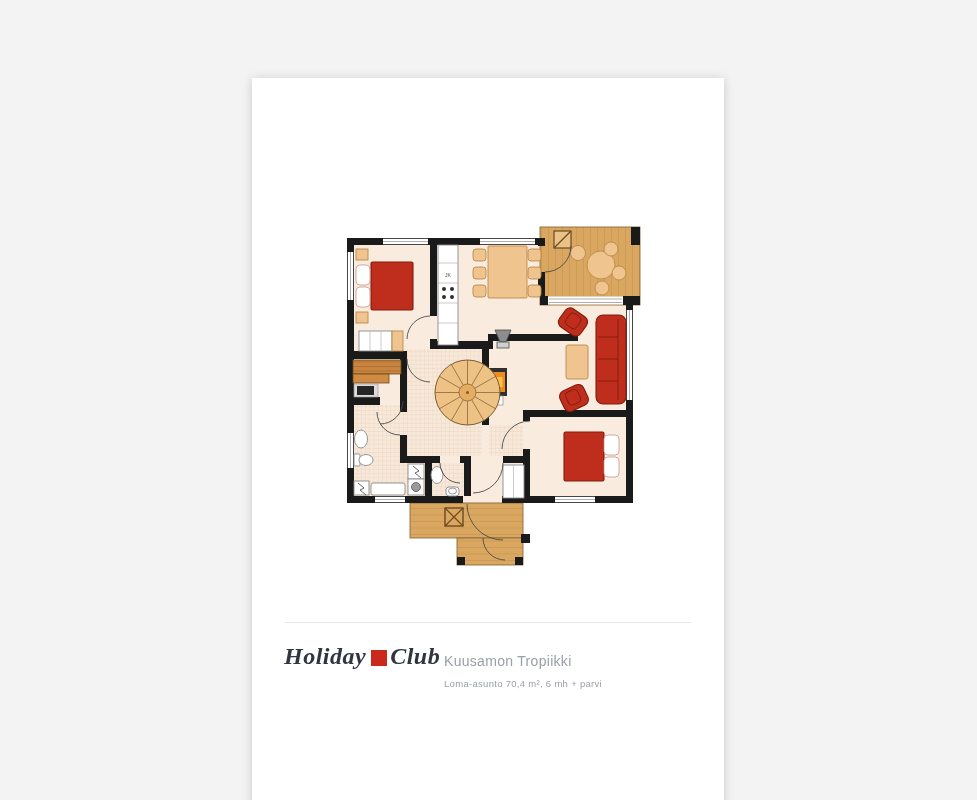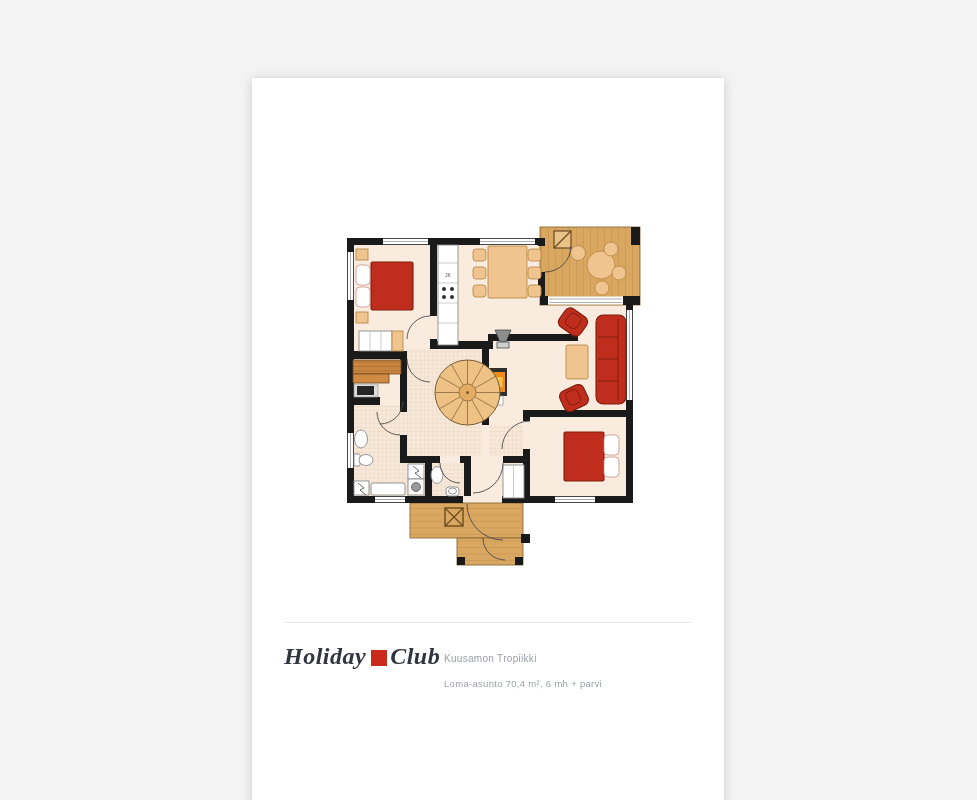--- a/index.html
+++ b/index.html
@@ -31,21 +31,21 @@
   .zig{fill:none;stroke:#555;stroke-width:.9;}
 
   
   .divider{position:absolute;left:33px;top:544px;width:406px;height:1px;background:var(--divider,#e6e6e8);}
   .logo-row{position:absolute;left:32px;top:563px;height:30px;display:flex;align-items:center;}
   .logo-word{
     font-family:"Liberation Serif", serif;font-style:italic;font-weight:600;
     font-size:24px;color:var(--logo-text,#303540);letter-spacing:.5px;line-height:30px;
   }
   .logo-square{width:16px;height:16px;background:var(--logo-red,#ca2a1c);margin:4px 3px 0 5px;}
-  .caption-title{position:absolute;left:192px;top:575px;font-size:10px;color:var(--caption-text,#9aa0a8);letter-spacing:.3px;}
+  .caption-title{position:absolute;left:192px;top:575px;font-size:14px;color:var(--caption-text,#9aa0a8);letter-spacing:.3px;}
   .caption-sub{position:absolute;left:192px;top:600px;font-size:9.5px;color:var(--caption-text,#9aa0a8);letter-spacing:.3px;}
 </style>
 </head>
 <body>
 
 <div class="paper">
 
   <svg class="plan-svg" width="300" height="345" viewBox="0 0 300 345">
     <defs>
       <pattern id="tile" width="4.2" height="4.2" patternUnits="userSpaceOnUse">

